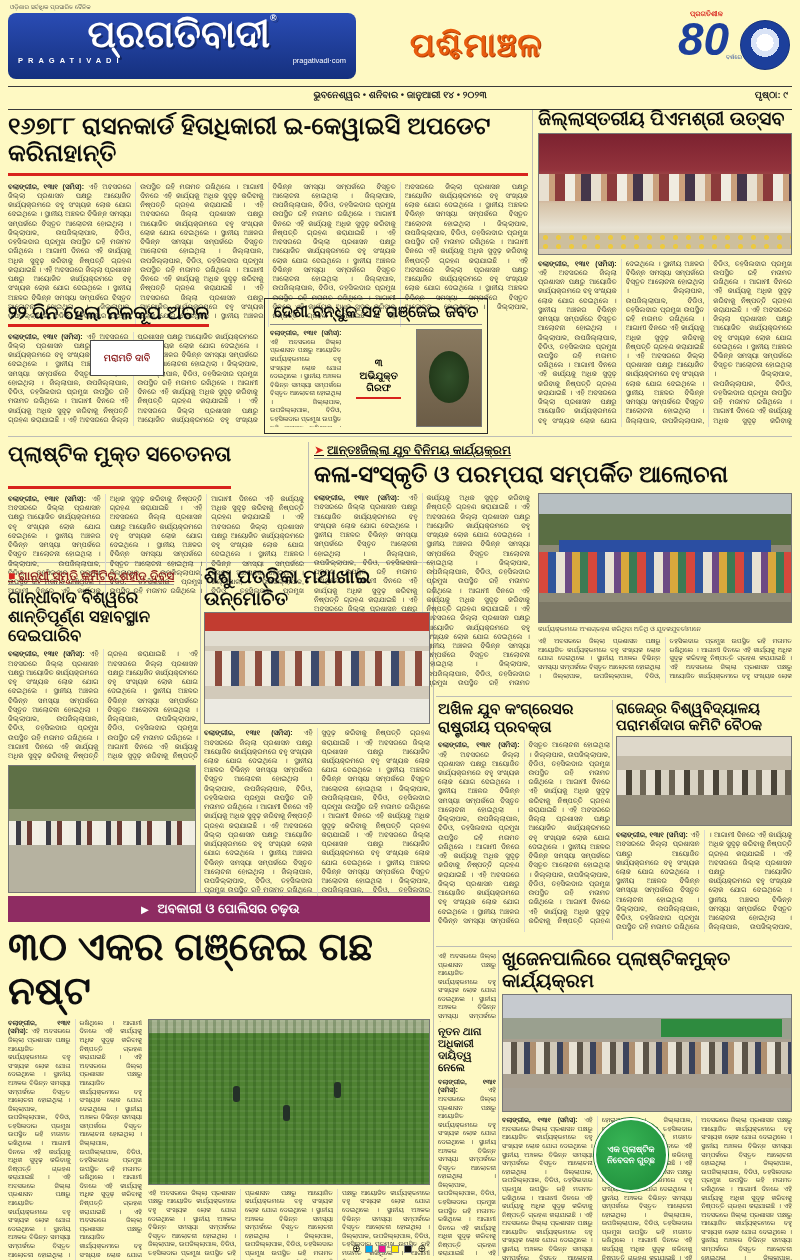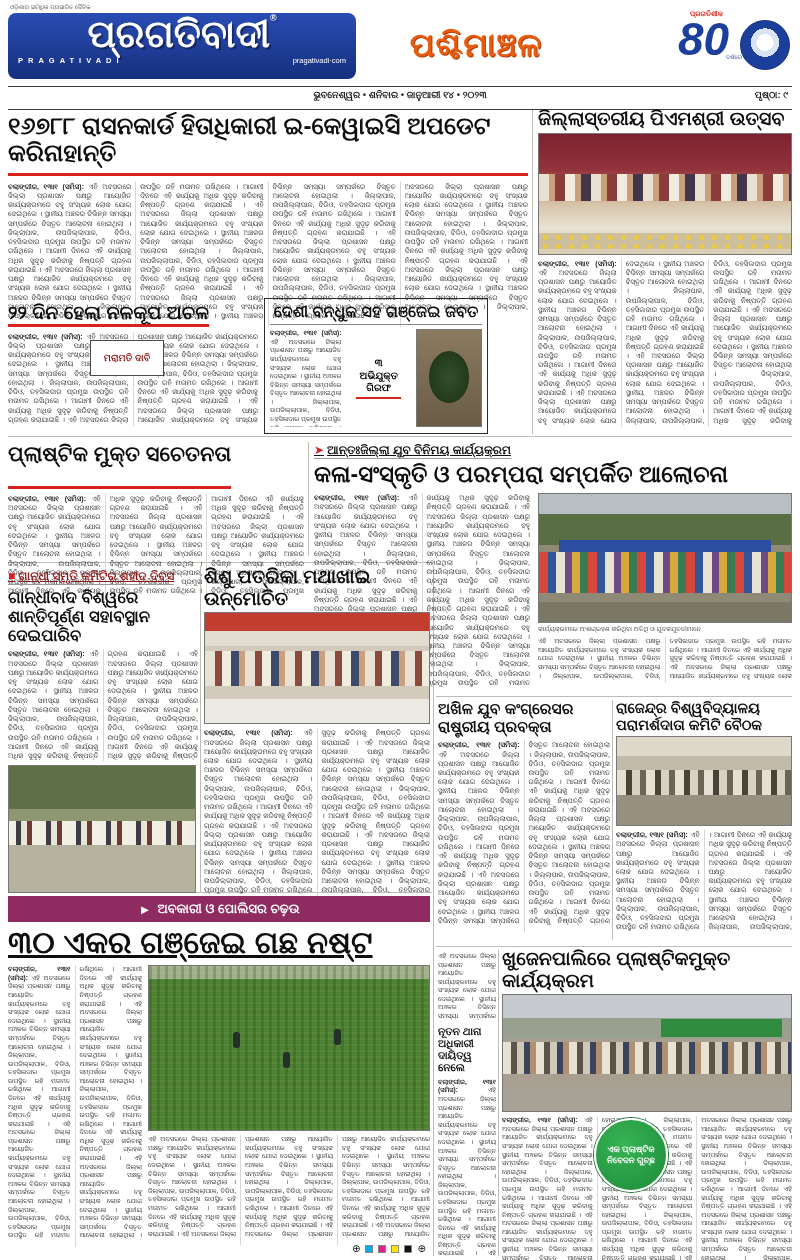--- a/index.html
+++ b/index.html
@@ -1,17 +1,17 @@
 <!DOCTYPE html>
 <html><head>
 <meta charset="utf-8">
 <style>
   *{margin:0;padding:0;box-sizing:border-box;}
   body{background:#e9e9e5;font-family:"Liberation Sans","DejaVu Sans",sans-serif;}
-  .page{position:relative;width:800px;height:1260px;background:#ffffff;overflow:hidden;margin:0 auto;}
+  .page{position:relative;width:800px;height:1260px;background:#fef9c3;overflow:hidden;margin:0 auto;}
   .abs{position:absolute;}
   .headline{font-weight:bold;color:#0e0e0e;line-height:1.14;}
   .red-rule{border-bottom:3px solid #d8231d;}
   .fit{display:inline-block;}
   .body-text{font-size:7px;line-height:1.32;text-align:justify;color:#1b1b1b;column-gap:9px;column-rule:1px solid #d8d8d2;overflow:hidden;}
   .byline{font-weight:bold;}
   .caption{font-size:6.5px;color:#333;line-height:1.2;overflow:hidden;}
   .vrule{position:absolute;width:1px;background:#bdbdb6;}
   .hrule{position:absolute;height:1px;background:#bdbdb6;}
   
@@ -187,21 +187,21 @@
     <p class="body-text" style="height:70px;font-size:6.5px;"><span>ଏହି ଅବସରରେ ଜିଲ୍ଲା ପ୍ରଶାସନ ପକ୍ଷରୁ ଆୟୋଜିତ କାର୍ଯ୍ୟକ୍ରମରେ ବହୁ ସଂଖ୍ୟକ ଲୋକ ଯୋଗ ଦେଇଥିଲେ । ସ୍ଥାନୀୟ ଅଞ୍ଚଳର ବିଭିନ୍ନ ସମସ୍ୟା ସମ୍ପର୍କରେ ବିସ୍ତୃତ ଆଲୋଚନା ହୋଇଥିଲା । ଜିଲ୍ଲାପାଳ, ଉପଜିଲ୍ଲାପାଳ, ବିଡିଓ, ତହସିଲଦାର ପ୍ରମୁଖ ଉପସ୍ଥିତ ରହି ମତାମତ ରଖିଥିଲେ । ଆଗାମୀ ଦିନରେ ଏହି କାର୍ଯ୍ୟକୁ ଅଧିକ ସୁଦୃଢ଼ କରିବାକୁ ନିଷ୍ପତ୍ତି ଗ୍ରହଣ କରାଯାଇଛି । ଏହି ଅବସରରେ ଜିଲ୍ଲା ପ୍ରଶାସନ ପକ୍ଷରୁ ଆୟୋଜିତ କାର୍ଯ୍ୟକ୍ରମରେ ବହୁ ସଂଖ୍ୟକ ଲୋକ ଯୋଗ ଦେଇଥିଲେ । ସ୍ଥାନୀୟ ଅଞ୍ଚଳର ବିଭିନ୍ନ ସମସ୍ୟା ସମ୍ପର୍କରେ ବିସ୍ତୃତ ଆଲୋଚନା ହୋଇଥିଲା । ଜିଲ୍ଲାପାଳ, ଉପଜିଲ୍ଲାପାଳ, ବିଡିଓ, ତହସିଲଦାର ପ୍ରମୁଖ ଉପସ୍ଥିତ ରହି ମତାମତ ରଖିଥିଲେ । ଆଗାମୀ ଦିନରେ ଏହି କାର୍ଯ୍ୟକୁ ଅଧିକ ସୁଦୃଢ଼ କରିବାକୁ ନିଷ୍ପତ୍ତି ଗ୍ରହଣ କରାଯାଇଛି । ଏହି ଅବସରରେ ଜିଲ୍ଲା ପ୍ରଶାସନ ପକ୍ଷରୁ ଆୟୋଜିତ କାର୍ଯ୍ୟକ୍ରମରେ ବହୁ ସଂଖ୍ୟକ ଲୋକ ଯୋଗ ଦେଇଥିଲେ । ସ୍ଥାନୀୟ ଅଞ୍ଚଳର ବିଭିନ୍ନ ସମସ୍ୟା ସମ୍ପର୍କରେ ବିସ୍ତୃତ ଆଲୋଚନା ହୋଇଥିଲା । ଜିଲ୍ଲାପାଳ, ଉପଜିଲ୍ଲାପାଳ, ବିଡିଓ, ତହସିଲଦାର ପ୍ରମୁଖ ଉପସ୍ଥିତ ରହି ମତାମତ ରଖିଥିଲେ । ଆଗାମୀ ଦିନରେ ଏହି କାର୍ଯ୍ୟକୁ ଅଧିକ ସୁଦୃଢ଼ କରିବାକୁ ନିଷ୍ପତ୍ତି ଗ୍ରହଣ କରାଯାଇଛି । ଏହି ଅବସରରେ ଜିଲ୍ଲା ପ୍ରଶାସନ ପକ୍ଷରୁ ଆୟୋଜିତ କାର୍ଯ୍ୟକ୍ରମରେ ବହୁ ସଂଖ୍ୟକ ଲୋକ ଯୋଗ ଦେଇଥିଲେ । ସ୍ଥାନୀୟ ଅଞ୍ଚଳର ବିଭିନ୍ନ ସମସ୍ୟା ସମ୍ପର୍କରେ ବିସ୍ତୃତ ଆଲୋଚନା ହୋଇଥିଲା । ଜିଲ୍ଲାପାଳ, ଉପଜିଲ୍ଲାପାଳ, ବିଡିଓ, ତହସିଲଦାର ପ୍ରମୁଖ ଉପସ୍ଥିତ ରହି ମତାମତ ରଖିଥିଲେ । ଆଗାମୀ ଦିନରେ ଏହି କାର୍ଯ୍ୟକୁ ଅଧିକ ସୁଦୃଢ଼ କରିବାକୁ ନିଷ୍ପତ୍ତି ଗ୍ରହଣ କରାଯାଇଛି । ଏହି ଅବସରରେ ଜିଲ୍ଲା ପ୍ରଶାସନ ପକ୍ଷରୁ ଆୟୋଜିତ କାର୍ଯ୍ୟକ୍ରମରେ ବହୁ ସଂଖ୍ୟକ ଲୋକ ଯୋଗ ଦେଇଥିଲେ । ସ୍ଥାନୀୟ ଅଞ୍ଚଳର ବିଭିନ୍ନ ସମସ୍ୟା ସମ୍ପର୍କରେ ବିସ୍ତୃତ ଆଲୋଚନା ହୋଇଥିଲା । ଜିଲ୍ଲାପାଳ, ଉପଜିଲ୍ଲାପାଳ, ବିଡିଓ, ତହସିଲଦାର ପ୍ରମୁଖ ଉପସ୍ଥିତ ରହି ମତାମତ ରଖିଥିଲେ । ଆଗାମୀ ଦିନରେ ଏହି କାର୍ଯ୍ୟକୁ ଅଧିକ ସୁଦୃଢ଼ କରିବାକୁ ନିଷ୍ପତ୍ତି ଗ୍ରହଣ କରାଯାଇଛି । ଏହି ଅବସରରେ ଜିଲ୍ଲା ପ୍ରଶାସନ ପକ୍ଷରୁ ଆୟୋଜିତ କାର୍ଯ୍ୟକ୍ରମରେ ବହୁ ସଂଖ୍ୟକ ଲୋକ ଯୋଗ ଦେଇଥିଲେ । ସ୍ଥାନୀୟ ଅଞ୍ଚଳର ବିଭିନ୍ନ ସମସ୍ୟା ସମ୍ପର୍କରେ ବିସ୍ତୃତ ଆଲୋଚନା ହୋଇଥିଲା । ଜିଲ୍ଲାପାଳ, ଉପଜିଲ୍ଲାପାଳ, ବିଡିଓ, ତହସିଲଦାର ପ୍ରମୁଖ ଉପସ୍ଥିତ ରହି ମତାମତ ରଖିଥିଲେ । ଆଗାମୀ ଦିନରେ ଏହି କାର୍ଯ୍ୟକୁ ଅଧିକ ସୁଦୃଢ଼ କରିବାକୁ ନିଷ୍ପତ୍ତି ଗ୍ରହଣ କରାଯାଇଛି । ଏହି ଅବସରରେ ଜିଲ୍ଲା ପ୍ରଶାସନ ପକ୍ଷରୁ ଆୟୋଜିତ କାର୍ଯ୍ୟକ୍ରମରେ ବହୁ ସଂଖ୍ୟକ ଲୋକ ଯୋଗ ଦେଇଥିଲେ । ସ୍ଥାନୀୟ ଅଞ୍ଚଳର ବିଭିନ୍ନ ସମସ୍ୟା ସମ୍ପର୍କରେ ବିସ୍ତୃତ ଆଲୋଚନା ହୋଇଥିଲା । ଜିଲ୍ଲାପାଳ, ଉପଜିଲ୍ଲାପାଳ, ବିଡିଓ, ତହସିଲଦାର ପ୍ରମୁଖ ଉପସ୍ଥିତ ରହି ମତାମତ ରଖିଥିଲେ ।</span></p>
     <h3 class="headline" style="font-size:10.5px;margin-top:4px;">ନୂତନ ଥାନା ଅଧିକାରୀ ଦାୟିତ୍ୱ ନେଲେ</h3>
     <p class="body-text" style="margin-top:4px;height:178px;font-size:6.5px;"><span class="byline">ବଲାଙ୍ଗୀର, ୧୩ା୧ (ସମିସ):</span> <span>ଏହି ଅବସରରେ ଜିଲ୍ଲା ପ୍ରଶାସନ ପକ୍ଷରୁ ଆୟୋଜିତ କାର୍ଯ୍ୟକ୍ରମରେ ବହୁ ସଂଖ୍ୟକ ଲୋକ ଯୋଗ ଦେଇଥିଲେ । ସ୍ଥାନୀୟ ଅଞ୍ଚଳର ବିଭିନ୍ନ ସମସ୍ୟା ସମ୍ପର୍କରେ ବିସ୍ତୃତ ଆଲୋଚନା ହୋଇଥିଲା । ଜିଲ୍ଲାପାଳ, ଉପଜିଲ୍ଲାପାଳ, ବିଡିଓ, ତହସିଲଦାର ପ୍ରମୁଖ ଉପସ୍ଥିତ ରହି ମତାମତ ରଖିଥିଲେ । ଆଗାମୀ ଦିନରେ ଏହି କାର୍ଯ୍ୟକୁ ଅଧିକ ସୁଦୃଢ଼ କରିବାକୁ ନିଷ୍ପତ୍ତି ଗ୍ରହଣ କରାଯାଇଛି । ଏହି ଅବସରରେ ଜିଲ୍ଲା ପ୍ରଶାସନ ପକ୍ଷରୁ ଆୟୋଜିତ କାର୍ଯ୍ୟକ୍ରମରେ ବହୁ ସଂଖ୍ୟକ ଲୋକ ଯୋଗ ଦେଇଥିଲେ । ସ୍ଥାନୀୟ ଅଞ୍ଚଳର ବିଭିନ୍ନ ସମସ୍ୟା ସମ୍ପର୍କରେ ବିସ୍ତୃତ ଆଲୋଚନା ହୋଇଥିଲା । ଜିଲ୍ଲାପାଳ, ଉପଜିଲ୍ଲାପାଳ, ବିଡିଓ, ତହସିଲଦାର ପ୍ରମୁଖ ଉପସ୍ଥିତ ରହି ମତାମତ ରଖିଥିଲେ । ଆଗାମୀ ଦିନରେ ଏହି କାର୍ଯ୍ୟକୁ ଅଧିକ ସୁଦୃଢ଼ କରିବାକୁ ନିଷ୍ପତ୍ତି ଗ୍ରହଣ କରାଯାଇଛି । ଏହି ଅବସରରେ ଜିଲ୍ଲା ପ୍ରଶାସନ ପକ୍ଷରୁ ଆୟୋଜିତ କାର୍ଯ୍ୟକ୍ରମରେ ବହୁ ସଂଖ୍ୟକ ଲୋକ ଯୋଗ ଦେଇଥିଲେ । ସ୍ଥାନୀୟ ଅଞ୍ଚଳର ବିଭିନ୍ନ ସମସ୍ୟା ସମ୍ପର୍କରେ ବିସ୍ତୃତ ଆଲୋଚନା ହୋଇଥିଲା । ଜିଲ୍ଲାପାଳ, ଉପଜିଲ୍ଲାପାଳ, ବିଡିଓ, ତହସିଲଦାର ପ୍ରମୁଖ ଉପସ୍ଥିତ ରହି ମତାମତ ରଖିଥିଲେ । ଆଗାମୀ ଦିନରେ ଏହି କାର୍ଯ୍ୟକୁ ଅଧିକ ସୁଦୃଢ଼ କରିବାକୁ ନିଷ୍ପତ୍ତି ଗ୍ରହଣ କରାଯାଇଛି । ଏହି ଅବସରରେ ଜିଲ୍ଲା ପ୍ରଶାସନ ପକ୍ଷରୁ ଆୟୋଜିତ କାର୍ଯ୍ୟକ୍ରମରେ ବହୁ ସଂଖ୍ୟକ ଲୋକ ଯୋଗ ଦେଇଥିଲେ । ସ୍ଥାନୀୟ ଅଞ୍ଚଳର ବିଭିନ୍ନ ସମସ୍ୟା ସମ୍ପର୍କରେ ବିସ୍ତୃତ ଆଲୋଚନା ହୋଇଥିଲା । ଜିଲ୍ଲାପାଳ, ଉପଜିଲ୍ଲାପାଳ, ବିଡିଓ, ତହସିଲଦାର ପ୍ରମୁଖ ଉପସ୍ଥିତ ରହି ମତାମତ ରଖିଥିଲେ । ଆଗାମୀ ଦିନରେ ଏହି କାର୍ଯ୍ୟକୁ ଅଧିକ ସୁଦୃଢ଼ କରିବାକୁ ନିଷ୍ପତ୍ତି ଗ୍ରହଣ କରାଯାଇଛି । ଏହି ଅବସରରେ ଜିଲ୍ଲା ପ୍ରଶାସନ ପକ୍ଷରୁ ଆୟୋଜିତ କାର୍ଯ୍ୟକ୍ରମରେ ବହୁ ସଂଖ୍ୟକ ଲୋକ ଯୋଗ ଦେଇଥିଲେ । ସ୍ଥାନୀୟ ଅଞ୍ଚଳର ବିଭିନ୍ନ ସମସ୍ୟା ସମ୍ପର୍କରେ ବିସ୍ତୃତ ଆଲୋଚନା ହୋଇଥିଲା । ଜିଲ୍ଲାପାଳ, ଉପଜିଲ୍ଲାପାଳ, ବିଡିଓ, ତହସିଲଦାର ପ୍ରମୁଖ ଉପସ୍ଥିତ ରହି ମତାମତ ରଖିଥିଲେ । ଆଗାମୀ ଦିନରେ ଏହି କାର୍ଯ୍ୟକୁ ଅଧିକ ସୁଦୃଢ଼ କରିବାକୁ ନିଷ୍ପତ୍ତି ଗ୍ରହଣ କରାଯାଇଛି । ଏହି ଅବସରରେ ଜିଲ୍ଲା ପ୍ରଶାସନ ପକ୍ଷରୁ ଆୟୋଜିତ କାର୍ଯ୍ୟକ୍ରମରେ ବହୁ ସଂଖ୍ୟକ ଲୋକ ଯୋଗ ଦେଇଥିଲେ । ସ୍ଥାନୀୟ ଅଞ୍ଚଳର ବିଭିନ୍ନ ସମସ୍ୟା ସମ୍ପର୍କରେ ବିସ୍ତୃତ ଆଲୋଚନା ହୋଇଥିଲା । ଜିଲ୍ଲାପାଳ, ଉପଜିଲ୍ଲାପାଳ, ବିଡିଓ, ତହସିଲଦାର ପ୍ରମୁଖ ଉପସ୍ଥିତ ରହି ମତାମତ ରଖିଥିଲେ । ଆଗାମୀ ଦିନରେ ଏହି କାର୍ଯ୍ୟକୁ ଅଧିକ ସୁଦୃଢ଼ କରିବାକୁ ନିଷ୍ପତ୍ତି ଗ୍ରହଣ କରାଯାଇଛି । ଏହି ଅବସରରେ ଜିଲ୍ଲା ପ୍ରଶାସନ ପକ୍ଷରୁ ଆୟୋଜିତ କାର୍ଯ୍ୟକ୍ରମରେ ବହୁ ସଂଖ୍ୟକ ଲୋକ ଯୋଗ ଦେଇଥିଲେ । ସ୍ଥାନୀୟ ଅଞ୍ଚଳର ବିଭିନ୍ନ ସମସ୍ୟା ସମ୍ପର୍କରେ ବିସ୍ତୃତ ଆଲୋଚନା ହୋଇଥିଲା । ଜିଲ୍ଲାପାଳ, ଉପଜିଲ୍ଲାପାଳ, ବିଡିଓ, ତହସିଲଦାର ପ୍ରମୁଖ ଉପସ୍ଥିତ ରହି ମତାମତ ରଖିଥିଲେ ।</span></p>
   </article>
 
   <article class="abs" style="left:8px;top:896px;width:422px;">
     <div class="banner" style="height:26px;">
         <span>►</span>
         <span>ଅବକାରୀ ଓ ପୋଲିସର ଚଢ଼ଉ</span>
       </div>
-    <h1 class="headline" style="font-size:31px;margin-top:3px;text-decoration:underline;">୩୦ ଏକର ଗଞ୍ଜେଇ ଗଛ ନଷ୍ଟ</h1>
+    <h1 class="headline" style="font-size:39px;margin-top:3px;">୩୦ ଏକର ଗଞ୍ଜେଇ ଗଛ ନଷ୍ଟ</h1>
     <div style="display:flex;gap:6px;margin-top:5px;">
       <p class="body-text" style="width:134px;height:282px;column-count:2;font-size:6.5px;"><span class="byline">ବଲାଙ୍ଗୀର, ୧୩ା୧ (ସମିସ):</span> <span>ଏହି ଅବସରରେ ଜିଲ୍ଲା ପ୍ରଶାସନ ପକ୍ଷରୁ ଆୟୋଜିତ କାର୍ଯ୍ୟକ୍ରମରେ ବହୁ ସଂଖ୍ୟକ ଲୋକ ଯୋଗ ଦେଇଥିଲେ । ସ୍ଥାନୀୟ ଅଞ୍ଚଳର ବିଭିନ୍ନ ସମସ୍ୟା ସମ୍ପର୍କରେ ବିସ୍ତୃତ ଆଲୋଚନା ହୋଇଥିଲା । ଜିଲ୍ଲାପାଳ, ଉପଜିଲ୍ଲାପାଳ, ବିଡିଓ, ତହସିଲଦାର ପ୍ରମୁଖ ଉପସ୍ଥିତ ରହି ମତାମତ ରଖିଥିଲେ । ଆଗାମୀ ଦିନରେ ଏହି କାର୍ଯ୍ୟକୁ ଅଧିକ ସୁଦୃଢ଼ କରିବାକୁ ନିଷ୍ପତ୍ତି ଗ୍ରହଣ କରାଯାଇଛି । ଏହି ଅବସରରେ ଜିଲ୍ଲା ପ୍ରଶାସନ ପକ୍ଷରୁ ଆୟୋଜିତ କାର୍ଯ୍ୟକ୍ରମରେ ବହୁ ସଂଖ୍ୟକ ଲୋକ ଯୋଗ ଦେଇଥିଲେ । ସ୍ଥାନୀୟ ଅଞ୍ଚଳର ବିଭିନ୍ନ ସମସ୍ୟା ସମ୍ପର୍କରେ ବିସ୍ତୃତ ଆଲୋଚନା ହୋଇଥିଲା । ଜିଲ୍ଲାପାଳ, ଉପଜିଲ୍ଲାପାଳ, ବିଡିଓ, ତହସିଲଦାର ପ୍ରମୁଖ ଉପସ୍ଥିତ ରହି ମତାମତ ରଖିଥିଲେ । ଆଗାମୀ ଦିନରେ ଏହି କାର୍ଯ୍ୟକୁ ଅଧିକ ସୁଦୃଢ଼ କରିବାକୁ ନିଷ୍ପତ୍ତି ଗ୍ରହଣ କରାଯାଇଛି । ଏହି ଅବସରରେ ଜିଲ୍ଲା ପ୍ରଶାସନ ପକ୍ଷରୁ ଆୟୋଜିତ କାର୍ଯ୍ୟକ୍ରମରେ ବହୁ ସଂଖ୍ୟକ ଲୋକ ଯୋଗ ଦେଇଥିଲେ । ସ୍ଥାନୀୟ ଅଞ୍ଚଳର ବିଭିନ୍ନ ସମସ୍ୟା ସମ୍ପର୍କରେ ବିସ୍ତୃତ ଆଲୋଚନା ହୋଇଥିଲା । ଜିଲ୍ଲାପାଳ, ଉପଜିଲ୍ଲାପାଳ, ବିଡିଓ, ତହସିଲଦାର ପ୍ରମୁଖ ଉପସ୍ଥିତ ରହି ମତାମତ ରଖିଥିଲେ । ଆଗାମୀ ଦିନରେ ଏହି କାର୍ଯ୍ୟକୁ ଅଧିକ ସୁଦୃଢ଼ କରିବାକୁ ନିଷ୍ପତ୍ତି ଗ୍ରହଣ କରାଯାଇଛି । ଏହି ଅବସରରେ ଜିଲ୍ଲା ପ୍ରଶାସନ ପକ୍ଷରୁ ଆୟୋଜିତ କାର୍ଯ୍ୟକ୍ରମରେ ବହୁ ସଂଖ୍ୟକ ଲୋକ ଯୋଗ ଦେଇଥିଲେ । ସ୍ଥାନୀୟ ଅଞ୍ଚଳର ବିଭିନ୍ନ ସମସ୍ୟା ସମ୍ପର୍କରେ ବିସ୍ତୃତ ଆଲୋଚନା ହୋଇଥିଲା । ଜିଲ୍ଲାପାଳ, ଉପଜିଲ୍ଲାପାଳ, ବିଡିଓ, ତହସିଲଦାର ପ୍ରମୁଖ ଉପସ୍ଥିତ ରହି ମତାମତ ରଖିଥିଲେ । ଆଗାମୀ ଦିନରେ ଏହି କାର୍ଯ୍ୟକୁ ଅଧିକ ସୁଦୃଢ଼ କରିବାକୁ ନିଷ୍ପତ୍ତି ଗ୍ରହଣ କରାଯାଇଛି । ଏହି ଅବସରରେ ଜିଲ୍ଲା ପ୍ରଶାସନ ପକ୍ଷରୁ ଆୟୋଜିତ କାର୍ଯ୍ୟକ୍ରମରେ ବହୁ ସଂଖ୍ୟକ ଲୋକ ଯୋଗ ଦେଇଥିଲେ । ସ୍ଥାନୀୟ ଅଞ୍ଚଳର ବିଭିନ୍ନ ସମସ୍ୟା ସମ୍ପର୍କରେ ବିସ୍ତୃତ ଆଲୋଚନା ହୋଇଥିଲା । ଜିଲ୍ଲାପାଳ, ଉପଜିଲ୍ଲାପାଳ, ବିଡିଓ, ତହସିଲଦାର ପ୍ରମୁଖ ଉପସ୍ଥିତ ରହି ମତାମତ ରଖିଥିଲେ । ଆଗାମୀ ଦିନରେ ଏହି କାର୍ଯ୍ୟକୁ ଅଧିକ ସୁଦୃଢ଼ କରିବାକୁ ନିଷ୍ପତ୍ତି ଗ୍ରହଣ କରାଯାଇଛି । ଏହି ଅବସରରେ ଜିଲ୍ଲା ପ୍ରଶାସନ ପକ୍ଷରୁ ଆୟୋଜିତ କାର୍ଯ୍ୟକ୍ରମରେ ବହୁ ସଂଖ୍ୟକ ଲୋକ ଯୋଗ ଦେଇଥିଲେ । ସ୍ଥାନୀୟ ଅଞ୍ଚଳର ବିଭିନ୍ନ ସମସ୍ୟା ସମ୍ପର୍କରେ ବିସ୍ତୃତ ଆଲୋଚନା ହୋଇଥିଲା । ଜିଲ୍ଲାପାଳ, ଉପଜିଲ୍ଲାପାଳ, ବିଡିଓ, ତହସିଲଦାର ପ୍ରମୁଖ ଉପସ୍ଥିତ ରହି ମତାମତ ରଖିଥିଲେ । ଆଗାମୀ ଦିନରେ ଏହି କାର୍ଯ୍ୟକୁ ଅଧିକ ସୁଦୃଢ଼ କରିବାକୁ ନିଷ୍ପତ୍ତି ଗ୍ରହଣ କରାଯାଇଛି । ଏହି ଅବସରରେ ଜିଲ୍ଲା ପ୍ରଶାସନ ପକ୍ଷରୁ ଆୟୋଜିତ କାର୍ଯ୍ୟକ୍ରମରେ ବହୁ ସଂଖ୍ୟକ ଲୋକ ଯୋଗ ଦେଇଥିଲେ । ସ୍ଥାନୀୟ ଅଞ୍ଚଳର ବିଭିନ୍ନ ସମସ୍ୟା ସମ୍ପର୍କରେ ବିସ୍ତୃତ ଆଲୋଚନା ହୋଇଥିଲା । ଜିଲ୍ଲାପାଳ, ଉପଜିଲ୍ଲାପାଳ, ବିଡିଓ, ତହସିଲଦାର ପ୍ରମୁଖ ଉପସ୍ଥିତ ରହି ମତାମତ ରଖିଥିଲେ ।</span></p>
       <div style="width:282px;">
         <div class="photo ph-field" style="width:282px;height:166px;">
           <div class="fig" style="left:30%;top:40%;"></div>
           <div class="fig" style="left:48%;top:52%;"></div>
           <div class="fig" style="left:66%;top:38%;"></div>
         </div>
         <p class="body-text" style="margin-top:4px;height:110px;column-count:3;font-size:6.5px;"><span>ଏହି ଅବସରରେ ଜିଲ୍ଲା ପ୍ରଶାସନ ପକ୍ଷରୁ ଆୟୋଜିତ କାର୍ଯ୍ୟକ୍ରମରେ ବହୁ ସଂଖ୍ୟକ ଲୋକ ଯୋଗ ଦେଇଥିଲେ । ସ୍ଥାନୀୟ ଅଞ୍ଚଳର ବିଭିନ୍ନ ସମସ୍ୟା ସମ୍ପର୍କରେ ବିସ୍ତୃତ ଆଲୋଚନା ହୋଇଥିଲା । ଜିଲ୍ଲାପାଳ, ଉପଜିଲ୍ଲାପାଳ, ବିଡିଓ, ତହସିଲଦାର ପ୍ରମୁଖ ଉପସ୍ଥିତ ରହି ମତାମତ ରଖିଥିଲେ । ଆଗାମୀ ଦିନରେ ଏହି କାର୍ଯ୍ୟକୁ ଅଧିକ ସୁଦୃଢ଼ କରିବାକୁ ନିଷ୍ପତ୍ତି ଗ୍ରହଣ କରାଯାଇଛି । ଏହି ଅବସରରେ ଜିଲ୍ଲା ପ୍ରଶାସନ ପକ୍ଷରୁ ଆୟୋଜିତ କାର୍ଯ୍ୟକ୍ରମରେ ବହୁ ସଂଖ୍ୟକ ଲୋକ ଯୋଗ ଦେଇଥିଲେ । ସ୍ଥାନୀୟ ଅଞ୍ଚଳର ବିଭିନ୍ନ ସମସ୍ୟା ସମ୍ପର୍କରେ ବିସ୍ତୃତ ଆଲୋଚନା ହୋଇଥିଲା । ଜିଲ୍ଲାପାଳ, ଉପଜିଲ୍ଲାପାଳ, ବିଡିଓ, ତହସିଲଦାର ପ୍ରମୁଖ ଉପସ୍ଥିତ ରହି ମତାମତ ରଖିଥିଲେ । ଆଗାମୀ ଦିନରେ ଏହି କାର୍ଯ୍ୟକୁ ଅଧିକ ସୁଦୃଢ଼ କରିବାକୁ ନିଷ୍ପତ୍ତି ଗ୍ରହଣ କରାଯାଇଛି । ଏହି ଅବସରରେ ଜିଲ୍ଲା ପ୍ରଶାସନ ପକ୍ଷରୁ ଆୟୋଜିତ କାର୍ଯ୍ୟକ୍ରମରେ ବହୁ ସଂଖ୍ୟକ ଲୋକ ଯୋଗ ଦେଇଥିଲେ । ସ୍ଥାନୀୟ ଅଞ୍ଚଳର ବିଭିନ୍ନ ସମସ୍ୟା ସମ୍ପର୍କରେ ବିସ୍ତୃତ ଆଲୋଚନା ହୋଇଥିଲା । ଜିଲ୍ଲାପାଳ, ଉପଜିଲ୍ଲାପାଳ, ବିଡିଓ, ତହସିଲଦାର ପ୍ରମୁଖ ଉପସ୍ଥିତ ରହି ମତାମତ ରଖିଥିଲେ । ଆଗାମୀ ଦିନରେ ଏହି କାର୍ଯ୍ୟକୁ ଅଧିକ ସୁଦୃଢ଼ କରିବାକୁ ନିଷ୍ପତ୍ତି ଗ୍ରହଣ କରାଯାଇଛି । ଏହି ଅବସରରେ ଜିଲ୍ଲା ପ୍ରଶାସନ ପକ୍ଷରୁ ଆୟୋଜିତ କାର୍ଯ୍ୟକ୍ରମରେ ବହୁ ସଂଖ୍ୟକ ଲୋକ ଯୋଗ ଦେଇଥିଲେ । ସ୍ଥାନୀୟ ଅଞ୍ଚଳର ବିଭିନ୍ନ ସମସ୍ୟା ସମ୍ପର୍କରେ ବିସ୍ତୃତ ଆଲୋଚନା ହୋଇଥିଲା । ଜିଲ୍ଲାପାଳ, ଉପଜିଲ୍ଲାପାଳ, ବିଡିଓ, ତହସିଲଦାର ପ୍ରମୁଖ ଉପସ୍ଥିତ ରହି ମତାମତ ରଖିଥିଲେ । ଆଗାମୀ ଦିନରେ ଏହି କାର୍ଯ୍ୟକୁ ଅଧିକ ସୁଦୃଢ଼ କରିବାକୁ ନିଷ୍ପତ୍ତି ଗ୍ରହଣ କରାଯାଇଛି । ଏହି ଅବସରରେ ଜିଲ୍ଲା ପ୍ରଶାସନ ପକ୍ଷରୁ ଆୟୋଜିତ କାର୍ଯ୍ୟକ୍ରମରେ ବହୁ ସଂଖ୍ୟକ ଲୋକ ଯୋଗ ଦେଇଥିଲେ । ସ୍ଥାନୀୟ ଅଞ୍ଚଳର ବିଭିନ୍ନ ସମସ୍ୟା ସମ୍ପର୍କରେ ବିସ୍ତୃତ ଆଲୋଚନା ହୋଇଥିଲା । ଜିଲ୍ଲାପାଳ, ଉପଜିଲ୍ଲାପାଳ, ବିଡିଓ, ତହସିଲଦାର ପ୍ରମୁଖ ଉପସ୍ଥିତ ରହି ମତାମତ ରଖିଥିଲେ । ଆଗାମୀ ଦିନରେ ଏହି କାର୍ଯ୍ୟକୁ ଅଧିକ ସୁଦୃଢ଼ କରିବାକୁ ନିଷ୍ପତ୍ତି ଗ୍ରହଣ କରାଯାଇଛି । ଏହି ଅବସରରେ ଜିଲ୍ଲା ପ୍ରଶାସନ ପକ୍ଷରୁ ଆୟୋଜିତ କାର୍ଯ୍ୟକ୍ରମରେ ବହୁ ସଂଖ୍ୟକ ଲୋକ ଯୋଗ ଦେଇଥିଲେ । ସ୍ଥାନୀୟ ଅଞ୍ଚଳର ବିଭିନ୍ନ ସମସ୍ୟା ସମ୍ପର୍କରେ ବିସ୍ତୃତ ଆଲୋଚନା ହୋଇଥିଲା । ଜିଲ୍ଲାପାଳ, ଉପଜିଲ୍ଲାପାଳ, ବିଡିଓ, ତହସିଲଦାର ପ୍ରମୁଖ ଉପସ୍ଥିତ ରହି ମତାମତ ରଖିଥିଲେ । ଆଗାମୀ ଦିନରେ ଏହି କାର୍ଯ୍ୟକୁ ଅଧିକ ସୁଦୃଢ଼ କରିବାକୁ ନିଷ୍ପତ୍ତି ଗ୍ରହଣ କରାଯାଇଛି । ଏହି ଅବସରରେ ଜିଲ୍ଲା ପ୍ରଶାସନ ପକ୍ଷରୁ ଆୟୋଜିତ କାର୍ଯ୍ୟକ୍ରମରେ ବହୁ ସଂଖ୍ୟକ ଲୋକ ଯୋଗ ଦେଇଥିଲେ । ସ୍ଥାନୀୟ ଅଞ୍ଚଳର ବିଭିନ୍ନ ସମସ୍ୟା ସମ୍ପର୍କରେ ବିସ୍ତୃତ ଆଲୋଚନା ହୋଇଥିଲା । ଜିଲ୍ଲାପାଳ, ଉପଜିଲ୍ଲାପାଳ, ବିଡିଓ, ତହସିଲଦାର ପ୍ରମୁଖ ଉପସ୍ଥିତ ରହି ମତାମତ ରଖିଥିଲେ ।</span></p>
       </div>

